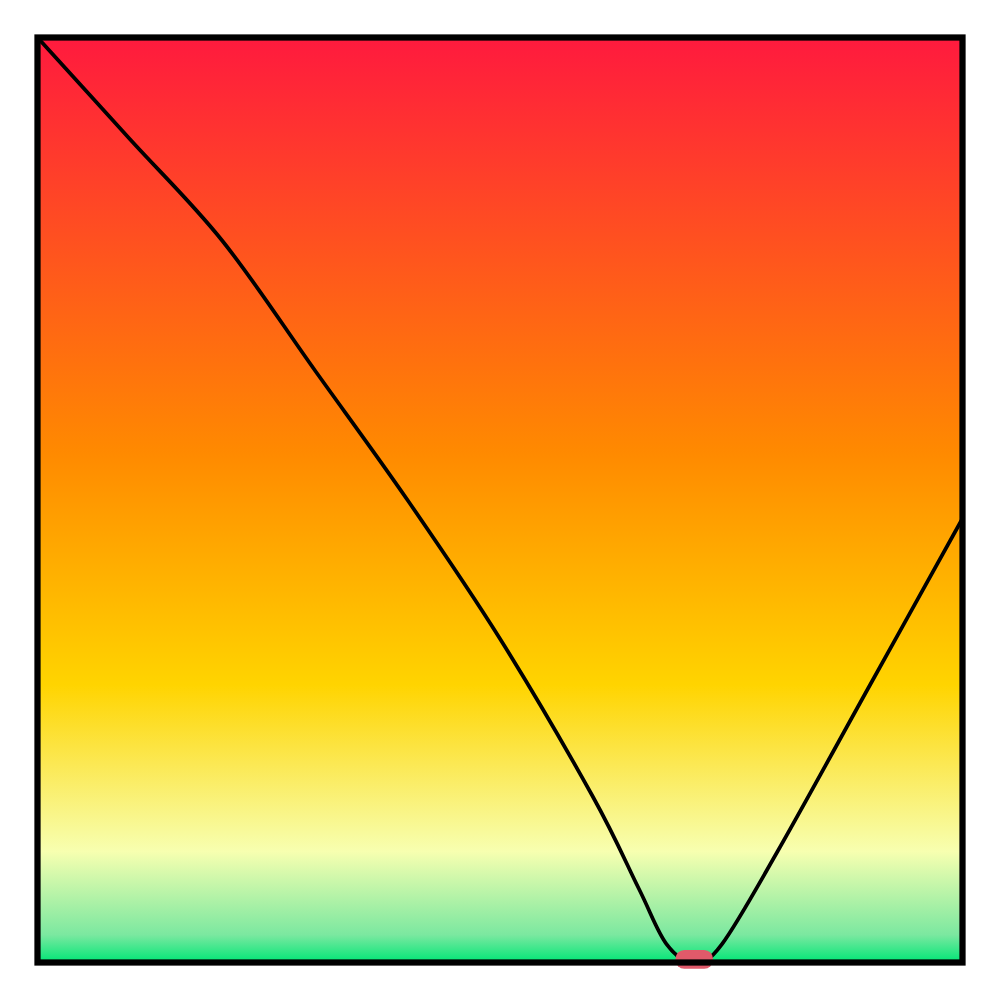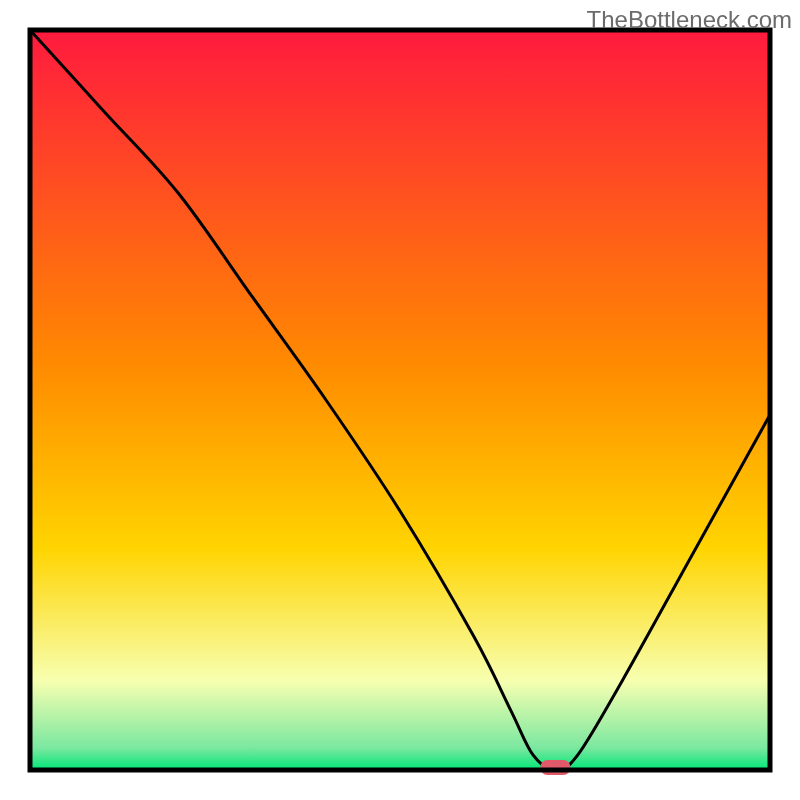--- a/index.html
+++ b/index.html
@@ -30,21 +30,20 @@
     left: 0;
     width: 800px;
     height: 800px;
   }
 </style>
 </head>
 <body>
 
 <div class="container">
 
-  <div class="watermark">TheBottleneck.com</div>
 
   <svg class="chart" viewBox="0 0 800 800">
     <defs>
       <linearGradient id="bg-grad" x1="0" y1="0" x2="0" y2="1">
         <stop id="grad-stop-0" offset="0%" stop-color="#ff1a3e"></stop>
         <stop id="grad-stop-1" offset="45%" stop-color="#ff8a00"></stop>
         <stop id="grad-stop-2" offset="70%" stop-color="#ffd400"></stop>
         <stop id="grad-stop-3" offset="88%" stop-color="#f7ffb0"></stop>
         <stop id="grad-stop-4" offset="97%" stop-color="#7be8a0"></stop>
         <stop id="grad-stop-5" offset="100%" stop-color="#00e676"></stop>

